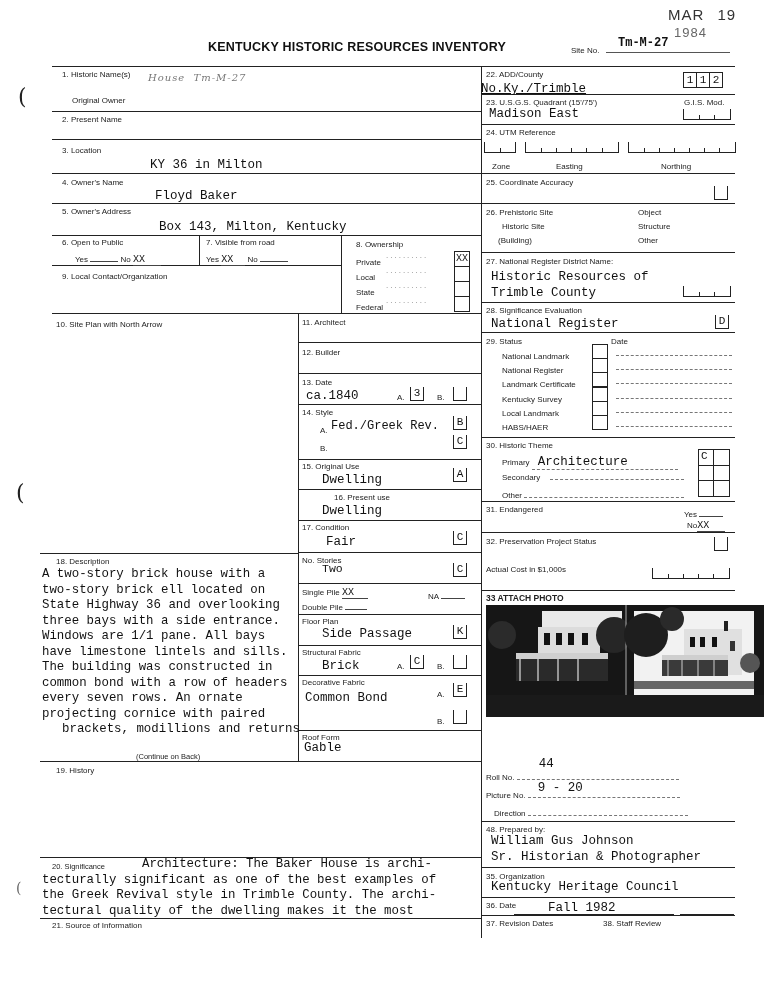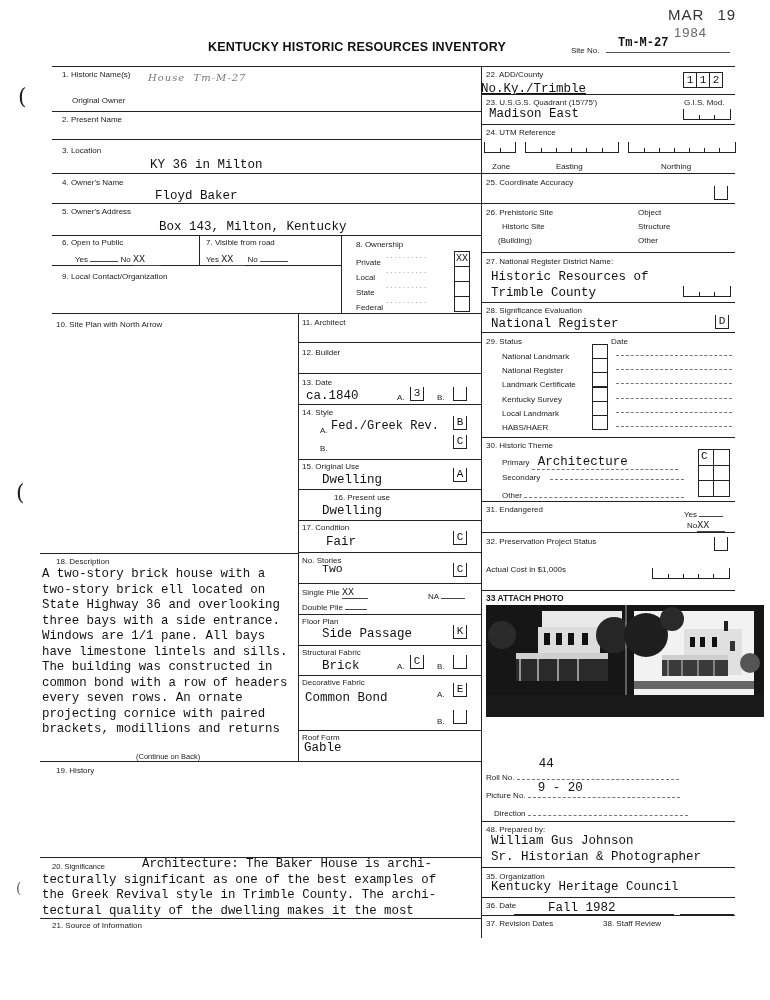--- a/index.html
+++ b/index.html
@@ -152,21 +152,21 @@
   <div class="typ" style="line-height:15.5px;font-size:12.4px;">A two-story brick house with a</div>
   <div class="typ" style="line-height:15.5px;font-size:12.4px;">two-story brick ell located on</div>
   <div class="typ" style="line-height:15.5px;font-size:12.4px;">State Highway 36 and overlooking</div>
   <div class="typ" style="line-height:15.5px;font-size:12.4px;">three bays with a side entrance.</div>
   <div class="typ" style="line-height:15.5px;font-size:12.4px;">Windows are 1/1 pane. All bays</div>
   <div class="typ" style="line-height:15.5px;font-size:12.4px;">have limestone lintels and sills.</div>
   <div class="typ" style="line-height:15.5px;font-size:12.4px;">The building was constructed in</div>
   <div class="typ" style="line-height:15.5px;font-size:12.4px;">common bond with a row of headers</div>
   <div class="typ" style="line-height:15.5px;font-size:12.4px;">every seven rows. An ornate</div>
   <div class="typ" style="line-height:15.5px;font-size:12.4px;">projecting cornice with paired</div>
-  <div class="typ" style="line-height:15.5px;font-size:12.4px;">brackets, modillions and returns</div>
+  <div class="typ" style="line-height:15.5px;font-size:12.4px;text-align:right;">brackets, modillions and returns</div>
 </div>
 <div class="abs lbl" style="left:136px;top:752px;font-size:7.5px;">(Continue on Back)</div>
 
 <div class="abs lbl" style="left:56px;top:766px;">19. History</div>
 <div class="abs" style="left:52px;top:778px;width:425px;height:76px;"></div>
 
 <div class="abs lbl" style="left:52px;top:862px;font-size:7.5px;">20. Significance</div>
 <div class="abs" style="left:42px;top:857px;width:440px;">
   <div class="typ" style="line-height:15.5px;padding-left:100px;font-size:12.4px;">Architecture:  The Baker House is archi-</div>
   <div class="typ" style="line-height:15.5px;font-size:12.4px;">tecturally significant as one of the best examples of</div>

